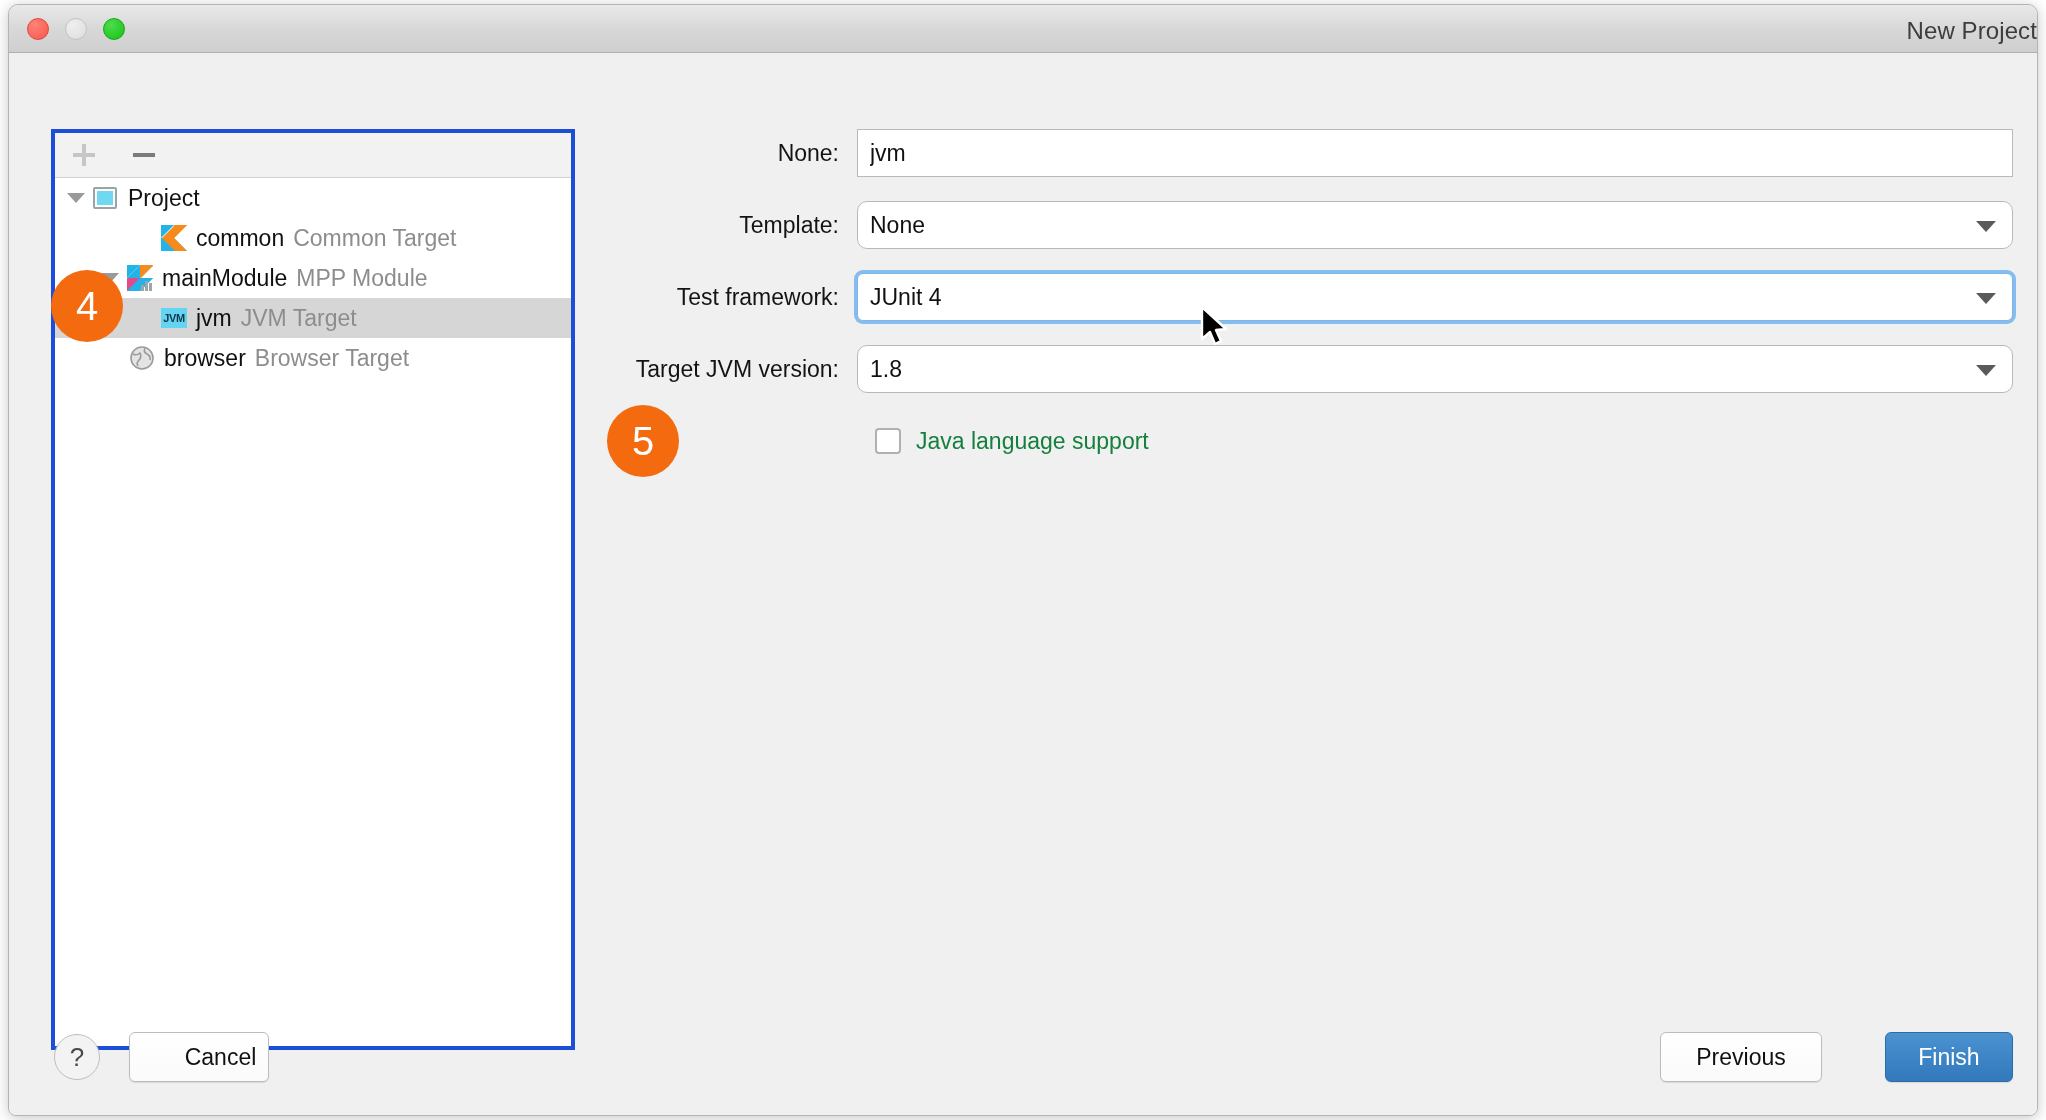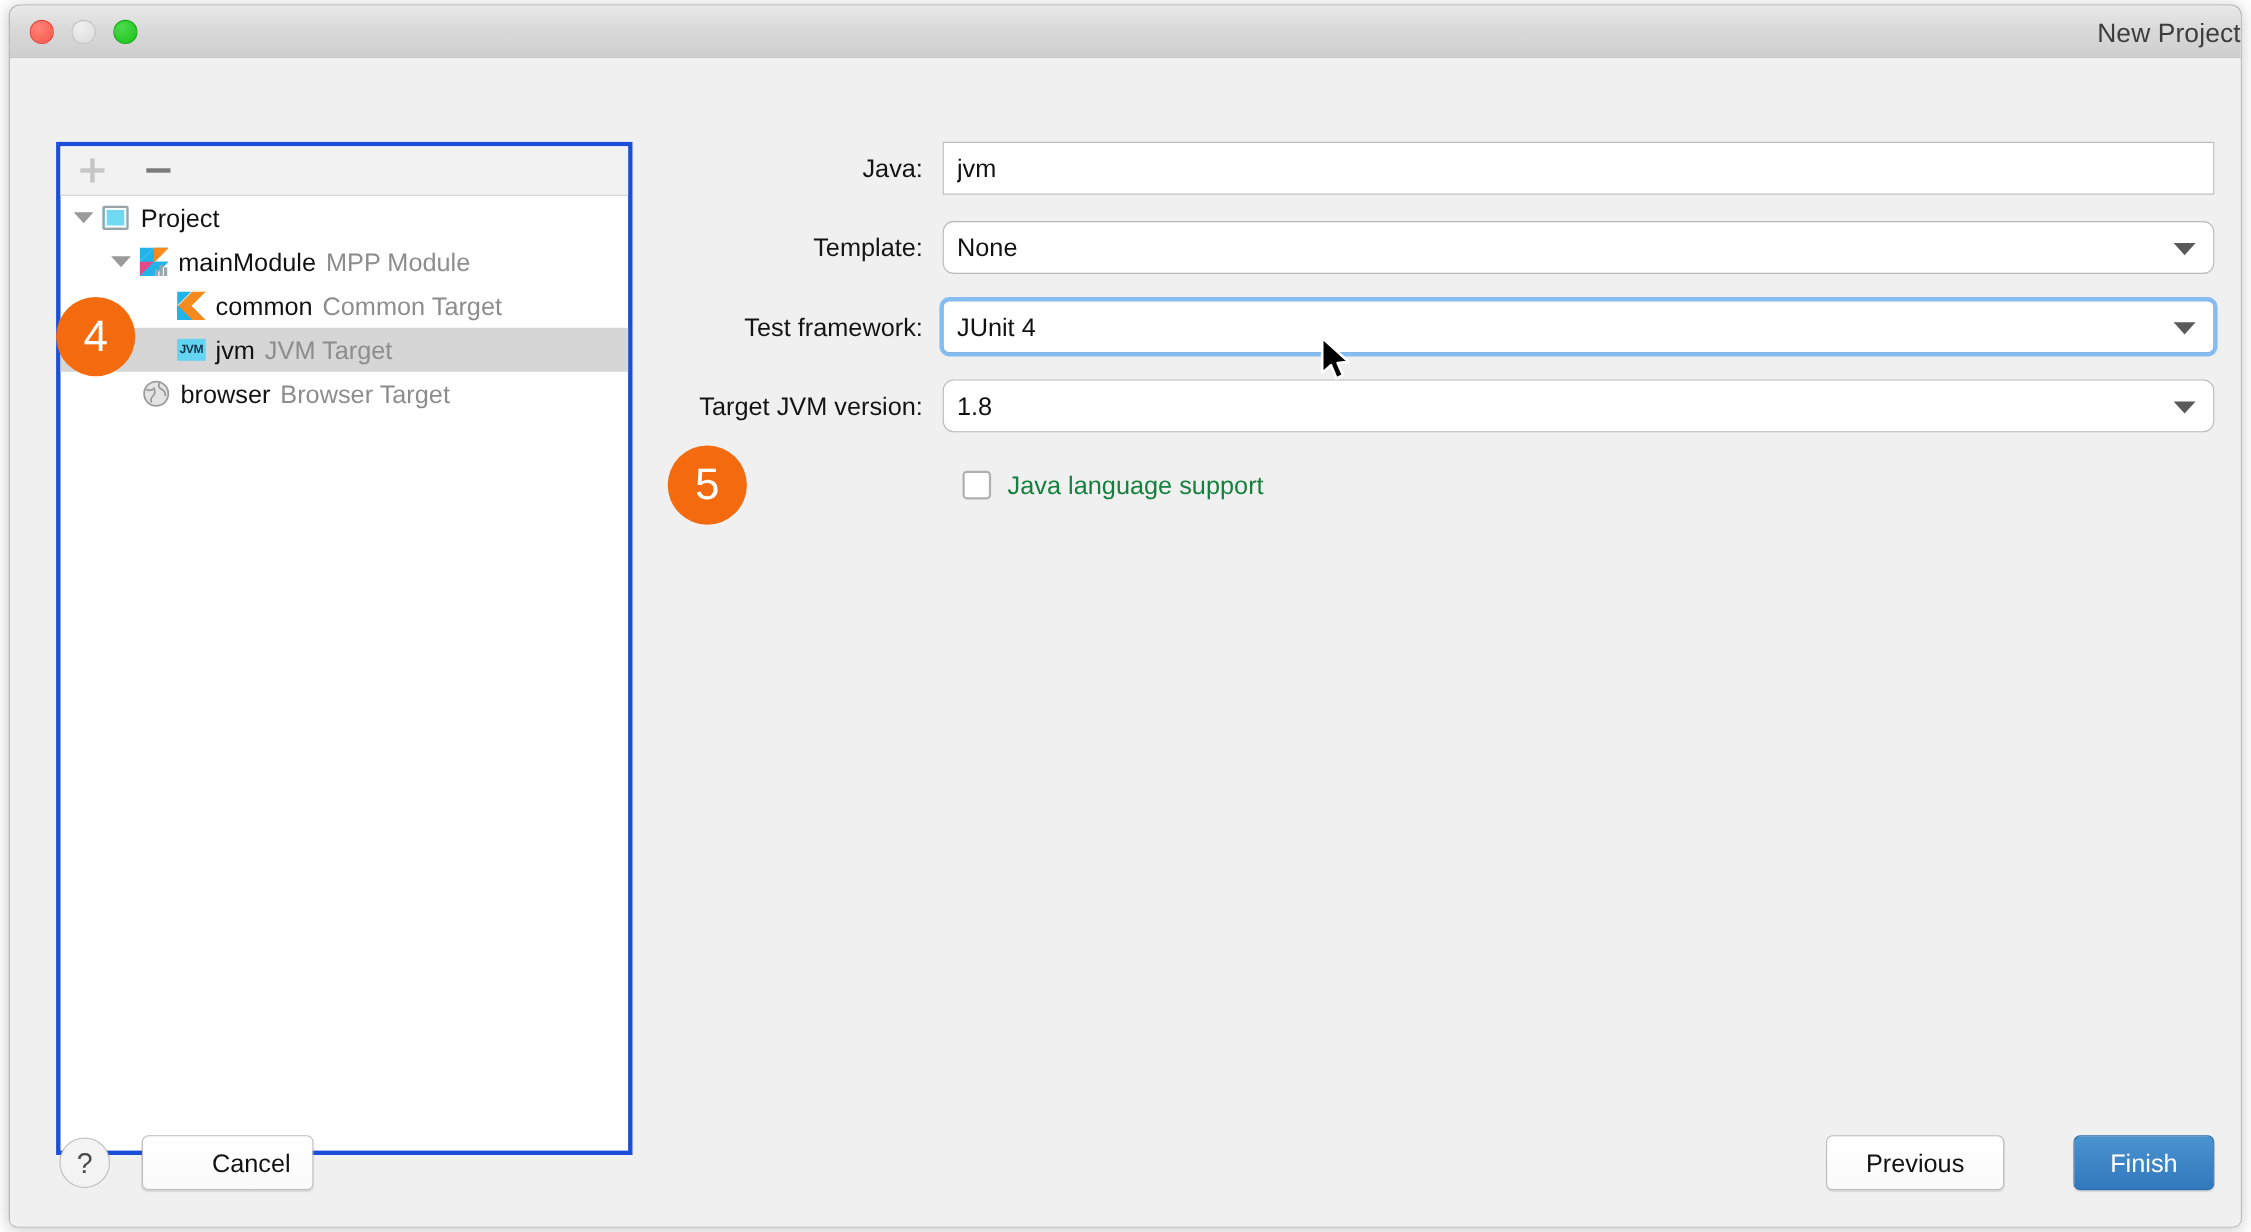--- a/index.html
+++ b/index.html
@@ -201,21 +201,21 @@
     position: absolute; top: 20px;
     height: 50px;
     border: 1px solid #bcbcbc;
     border-radius: 6px;
     background: linear-gradient(to bottom,#ffffff,#fafafa);
     font-size: 23px;
     color: #111;
     display: flex; align-items: center; justify-content: center;
     box-shadow: 0 1px 1px rgba(0,0,0,.10);
   }
-  .btn.cancel   { left: 120px; width: 156px; padding-left: 43px; }
+  .btn.cancel   { left: 120px; width: 140px; padding-left: 43px; }
   .btn.previous { right: 215px; width: 162px; }
   .btn.finish {
     right: 24px; width: 128px;
     background: linear-gradient(to bottom,#4a92d0,#3279bd);
     border: 1px solid #2c6da8;
     color: #fff;
   }
 
   
   .cursor { position: absolute; left: 1190px; top: 252px; z-index: 60; pointer-events: none; }
@@ -243,20 +243,36 @@
       </div>
 
       <div class="tree-body">
 
         <div class="trow" style="padding-left:12px;">
           <div class="twist"></div>
           <div class="ticon">
             <div class="ic-project"></div>
           </div>
           <span class="tname">Project</span>
+        </div>
+
+        <div class="trow" style="padding-left:80px;">
+          <div class="tspace"></div>
+          <div class="ticon">
+            <svg width="26" height="26" viewBox="0 0 26 26">
+              <polygon points="0,0 13,0 0,13" fill="#22b4e8"></polygon>
+              <polygon points="13,0 26,0 13,13" fill="#f78a1c"></polygon>
+              <polygon points="0,13 13,13 0,26" fill="#e24a8a"></polygon>
+              <polygon points="13,13 26,26 0,26 0,13" fill="#22b4e8"></polygon>
+              <polygon points="26,0 13,13 26,26 14,26 1,13 13,1" fill="#f78a1c"></polygon>
+              <polygon points="0,0 13,0 26,0 13,13 26,26 0,26 0,13" fill="none"></polygon>
+            </svg>
+          </div>
+          <span class="tname">common</span>
+          <span class="tdesc">Common Target</span>
         </div>
 
         <div class="trow" style="padding-left:46px;">
           <div class="twist"></div>
           <div class="ticon">
             <svg width="26" height="26" viewBox="0 0 26 26">
               <polygon points="0,0 13,0 0,13" fill="#22b4e8"></polygon>
               <polygon points="13,0 26,0 13,13 26,13 13,26 0,26 0,13" fill="#22b4e8"></polygon>
               <polygon points="13,0 26,0 13,13" fill="#f78a1c"></polygon>
               <polygon points="0,13 13,13 0,26" fill="#e24a8a"></polygon>
@@ -267,36 +283,20 @@
                 <rect x="14" y="20" width="3" height="6"></rect>
                 <rect x="18" y="16" width="3" height="10"></rect>
                 <rect x="22" y="18" width="3" height="8"></rect>
               </g>
             </svg>
           </div>
           <span class="tname">mainModule</span>
           <span class="tdesc">MPP Module</span>
         </div>
 
-        <div class="trow" style="padding-left:80px;">
-          <div class="tspace"></div>
-          <div class="ticon">
-            <svg width="26" height="26" viewBox="0 0 26 26">
-              <polygon points="0,0 13,0 0,13" fill="#22b4e8"></polygon>
-              <polygon points="13,0 26,0 13,13" fill="#f78a1c"></polygon>
-              <polygon points="0,13 13,13 0,26" fill="#e24a8a"></polygon>
-              <polygon points="13,13 26,26 0,26 0,13" fill="#22b4e8"></polygon>
-              <polygon points="26,0 13,13 26,26 14,26 1,13 13,1" fill="#f78a1c"></polygon>
-              <polygon points="0,0 13,0 26,0 13,13 26,26 0,26 0,13" fill="none"></polygon>
-            </svg>
-          </div>
-          <span class="tname">common</span>
-          <span class="tdesc">Common Target</span>
-        </div>
-
         <div class="trow sel" style="padding-left:80px;">
           <div class="tspace"></div>
           <div class="ticon">
             <div class="ic-jvm">
                 <span>JVM</span>
               </div>
           </div>
           <span class="tname">jvm</span>
           <span class="tdesc">JVM Target</span>
         </div>
@@ -313,21 +313,21 @@
           <span class="tname">browser</span>
           <span class="tdesc">Browser Target</span>
         </div>
 
       </div>
     </div>
 
     <div class="form">
 
       <div class="frow">
-        <div class="flabel">Java:</div>
+        <div class="flabel">None:</div>
         <div class="field">
           <input class="textinput" type="text" value="jvm" style="">
         </div>
       </div>
 
       <div class="frow">
         <div class="flabel">Template:</div>
         <div class="field">
           <div class="combo">
             <span>None</span>

